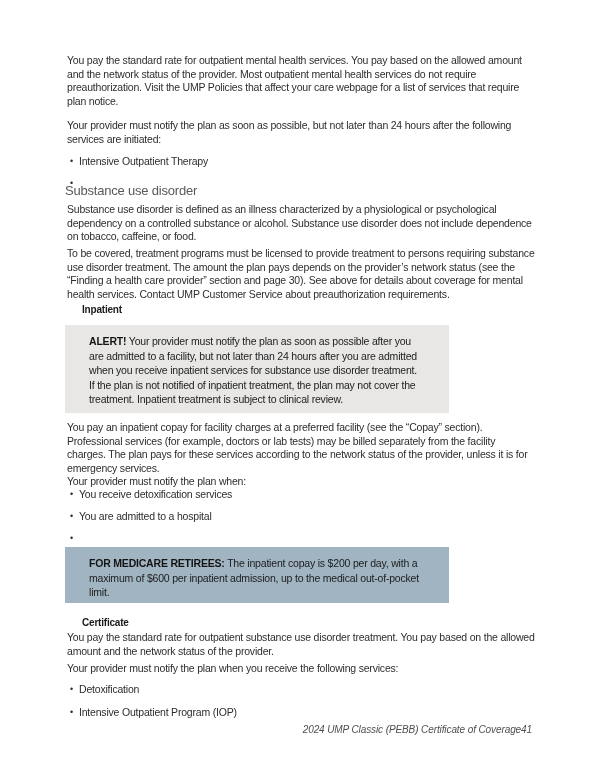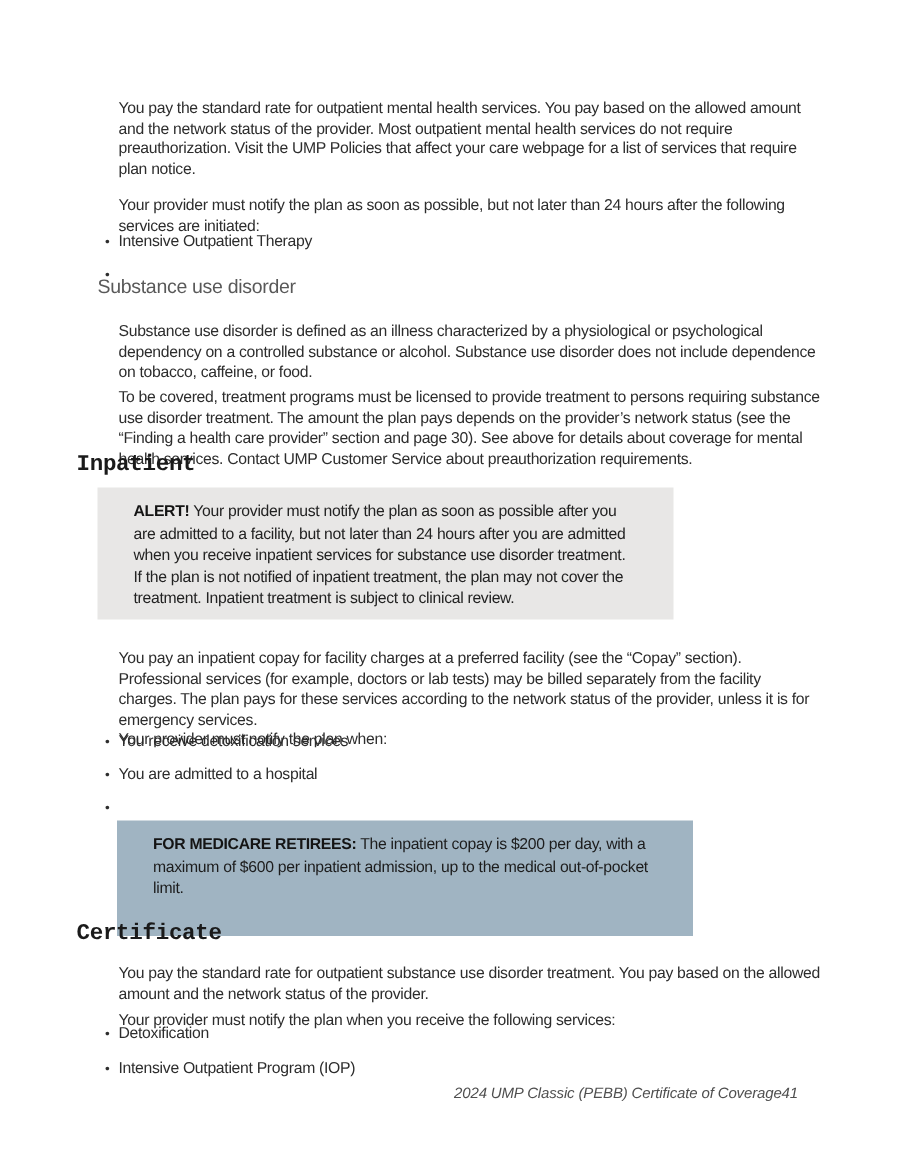--- a/index.html
+++ b/index.html
@@ -4,46 +4,46 @@
 <style>
   html,body { margin:0; padding:0; }
   body {
     width:600px; height:776px; background:#ffffff;
     font-family:"Liberation Sans", sans-serif;
     -webkit-font-smoothing:antialiased;
   }
   .page { position:relative; width:600px; height:776px; background:#fff; overflow:hidden; }
 
   .body-text {
-    position:absolute; left:66px; width:468px; margin:13px;
+    position:absolute; left:66px; width:468px; margin:1px;
     font-size:10.5px; line-height:13.5px; letter-spacing:-0.2px;
     color:var(--body, #2d2d2d);
   }
   .subhead {
-    position:absolute; left:51px; width:468px; margin:0;
-    font-size:15px; line-height:13.5px; letter-spacing:-0.2px;
-    font-weight:bold; color:#1a1a1a;font-family:Liberation Mono, monospace;
+    position:absolute; left:82px; width:468px; margin:0;
+    font-size:10px; line-height:13.5px; letter-spacing:-0.2px;
+    font-weight:bold; color:#1a1a1a;
   }
   .section-heading {
     position:absolute; left:65px; width:468px; margin:0;
     font-size:13px; line-height:19px; font-weight:400;
     letter-spacing:-0.2px; color:var(--heading, #595959);
   }
   .bullet-list { position:absolute; left:66px; width:468px; }
   .bullet-item { display:flex; margin-bottom:8.5px; font-size:10.5px; line-height:13.5px; letter-spacing:-0.2px; color:var(--body, #2d2d2d); }
   .bullet-item .dot { width:13px; flex:0 0 13px; padding-left:4px; box-sizing:border-box; font-size:9px; }
 
   .notice-box {
     position:absolute; left:65px; width:384px; box-sizing:border-box;
     padding:9px 30px 6px 24px;
     font-size:10.5px; line-height:14.5px; letter-spacing:-0.2px;
     color:#222222;
   }
   .alert-box { background:var(--alert-bg, #e8e7e6); }
-  .medicare-box { background:var(--medicare-bg, #a0b4c2); padding-bottom:24px; color:#1c1c1c;margin-left:13px; }
+  .medicare-box { background:var(--medicare-bg, #a0b4c2); padding-bottom:3px; color:#1c1c1c; }
   .notice-box b { color:#141414; }
 
   .footer {
     position:absolute; left:66px; right:68px; top:724px;
     display:flex; justify-content:flex-end;
     font-size:10px; font-style:italic; letter-spacing:-0.1px;
     color:var(--footer, #4f4f4f);
   }
 </style>
 </head>

